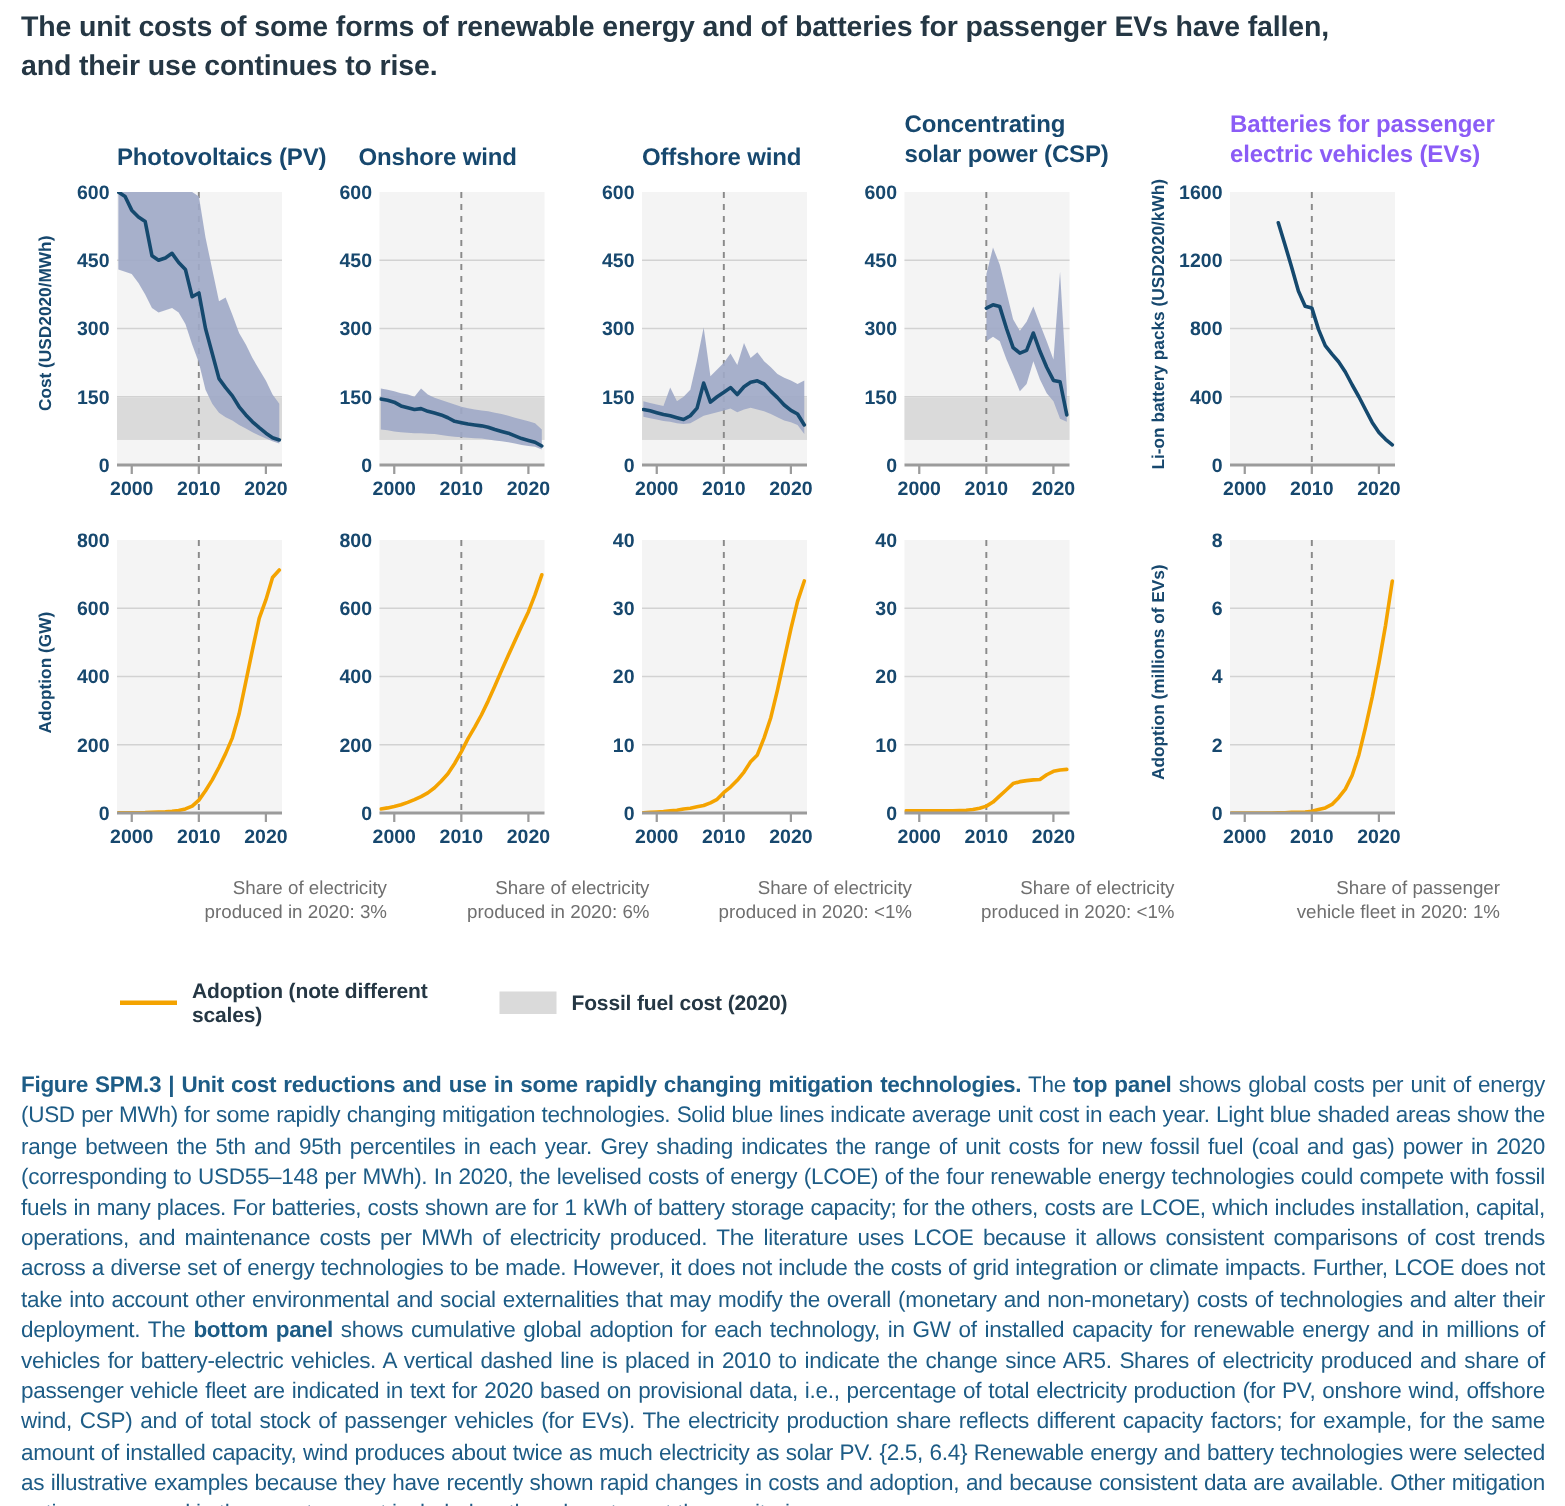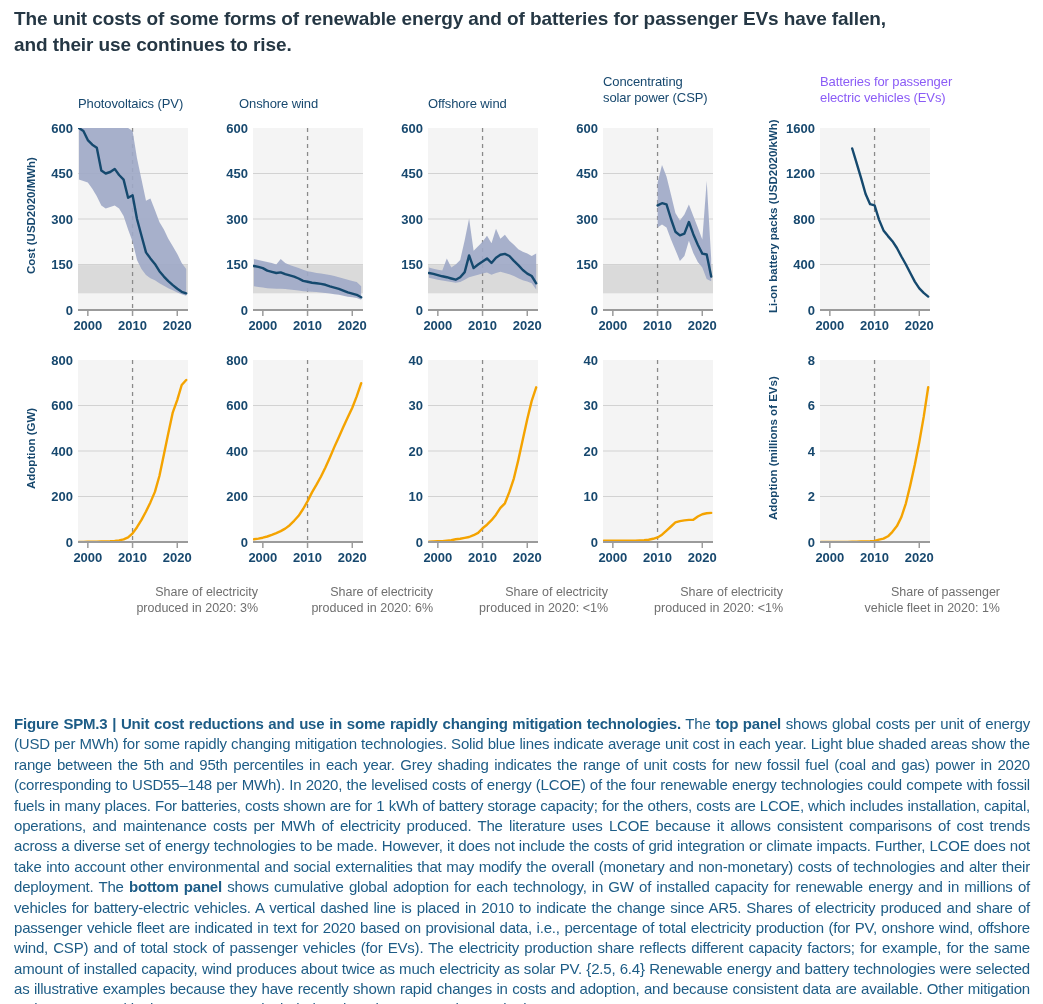--- a/index.html
+++ b/index.html
@@ -1,20 +1,20 @@
 <!DOCTYPE html>
 <html><head>
 <meta charset="utf-8">
 <style>
   html,body{margin:0;padding:0;background:#ffffff;}
   body{font-family:"Liberation Sans",sans-serif;}
   #figure{position:relative;width:1043px;height:1004px;background:#ffffff;overflow:hidden;}
   .main-title{position:absolute;left:14px;top:6px;font-size:19px;font-weight:bold;
               color:#253744;line-height:1.35;white-space:pre-line;letter-spacing:-0.1px;}
-  .chart-title{position:absolute;font-size:13px;font-weight:normal;color:#17486e;
+  .chart-title{position:absolute;font-size:16px;font-weight:bold;color:#17486e;
                line-height:1.25;white-space:pre-line;letter-spacing:-0.1px;width:220px;}
   .share-label{position:absolute;font-size:12.5px;color:#6f6f6f;line-height:1.3;white-space:pre-line;width:180px;text-align:right;}
   .ylab{position:absolute;writing-mode:vertical-rl;transform:rotate(180deg);
         font-size:11.5px;font-weight:bold;color:#17486e;width:18px;height:200px;
         text-align:center;line-height:18px;}
   svg text{font-family:"Liberation Sans",sans-serif;font-size:13px;font-weight:bold;fill:#17486e;}
   .legend{position:absolute;left:80px;top:656px;}
   .lrow{display:flex;align-items:center;height:24px;}
   .lsw{width:40px;display:flex;align-items:center;}
   .sw-line{width:38px;height:3px;background:#15496e;}
@@ -308,16 +308,26 @@
         <text x="137.26829268292647" y="214" text-anchor="middle">2020</text>
         <text x="33" y="198.5" text-anchor="end">0</text>
         <text x="33" y="153.0" text-anchor="end">2</text>
         <text x="33" y="107.5" text-anchor="end">4</text>
         <text x="33" y="62.0" text-anchor="end">6</text>
         <text x="33" y="16.5" text-anchor="end">8</text>
       </svg>
     </div>
 
   <div class="legend">
+    <div class="lrow">
+      <span class="lsw">
+          <span class="sw-line" id="sw-adoption" style="background: rgb(244, 163, 0);"></span>
+        </span>
+      <span class="llab a" style="color: rgb(37, 55, 68);">Adoption (note different scales)</span>
+      <span class="lsw">
+          <span class="sw-box" id="sw-fossil" style="background: rgb(218, 218, 218);"></span>
+        </span>
+      <span class="llab" style="color: rgb(37, 55, 68);">Fossil fuel cost (2020)</span>
+    </div>
   </div>
 
   <div class="caption" id="caption" style="color: rgb(29, 92, 134);"><b>Figure SPM.3 | Unit cost reductions and use in some rapidly changing mitigation technologies.</b><span> The </span><b>top panel</b><span> shows global costs per unit of energy (USD per MWh) for some rapidly changing mitigation technologies. Solid blue lines indicate average unit cost in each year. Light blue shaded areas show the range between the 5th and 95th percentiles in each year. Grey shading indicates the range of unit costs for new fossil fuel (coal and gas) power in 2020 (corresponding to USD55–148 per MWh). In 2020, the levelised costs of energy (LCOE) of the four renewable energy technologies could compete with fossil fuels in many places. For batteries, costs shown are for 1 kWh of battery storage capacity; for the others, costs are LCOE, which includes installation, capital, operations, and maintenance costs per MWh of electricity produced. The literature uses LCOE because it allows consistent comparisons of cost trends across a diverse set of energy technologies to be made. However, it does not include the costs of grid integration or climate impacts. Further, LCOE does not take into account other environmental and social externalities that may modify the overall (monetary and non-monetary) costs of technologies and alter their deployment. The </span><b>bottom panel</b><span> shows cumulative global adoption for each technology, in GW of installed capacity for renewable energy and in millions of vehicles for battery-electric vehicles. A vertical dashed line is placed in 2010 to indicate the change since AR5. Shares of electricity produced and share of passenger vehicle fleet are indicated in text for 2020 based on provisional data, i.e., percentage of total electricity production (for PV, onshore wind, offshore wind, CSP) and of total stock of passenger vehicles (for EVs). The electricity production share reflects different capacity factors; for example, for the same amount of installed capacity, wind produces about twice as much electricity as solar PV. {2.5, 6.4} Renewable energy and battery technologies were selected as illustrative examples because they have recently shown rapid changes in costs and adoption, and because consistent data are available. Other mitigation options assessed in the report are not included as they do not meet these criteria.</span></div>
 </div>
 
 </body></html>

